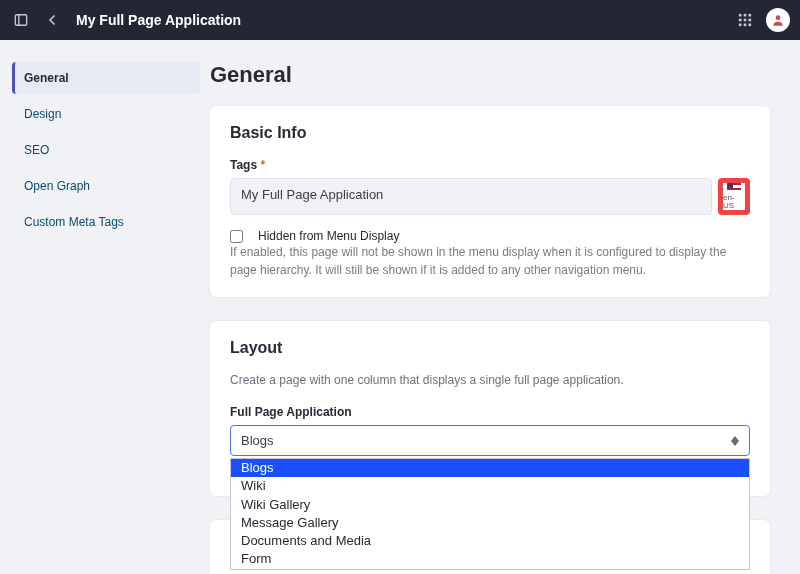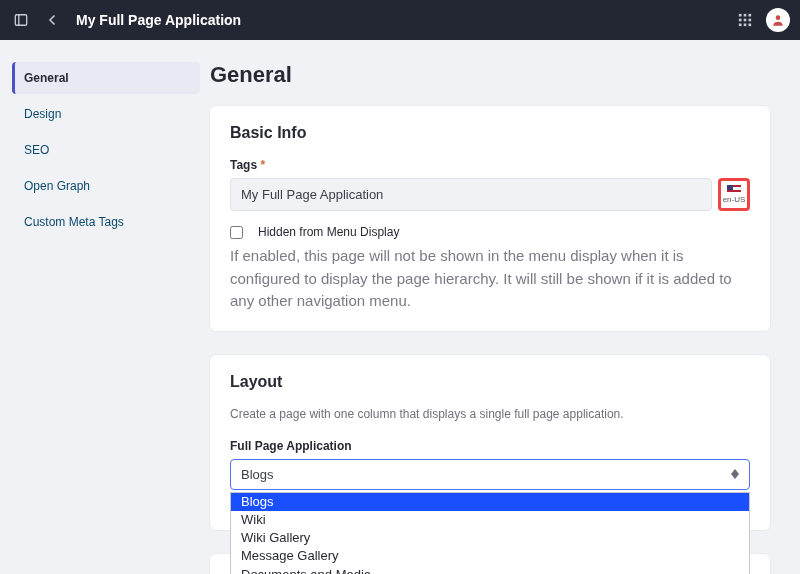--- a/index.html
+++ b/index.html
@@ -16,27 +16,27 @@
   .side-item { display: block; font-size: 12px; color: #0c4a6e; padding: 9px 12px; margin-bottom: 4px; border-radius: 4px; cursor: pointer; }
   .side-item.active { background: #e7e9f3; color: #282934; font-weight: 700; border-left: 3px solid #4a52c4; padding-left: 9px; }
   .main { flex: 1; padding: 22px 30px 0 10px; overflow: hidden; }
   h1.pagehead { font-size: 22px; font-weight: 700; margin-bottom: 18px; }
   .card { background: #fff; border-radius: 6px; padding: 18px 20px; margin-bottom: 24px; box-shadow: 0 0 0 1px rgba(0,0,0,0.03); }
   .card h2 { font-size: 16px; font-weight: 700; margin-bottom: 16px; }
   .label { font-size: 12px; font-weight: 700; margin-bottom: 6px; display: block; }
   .req { color: #d96540; }
   .row { display: flex; align-items: stretch; gap: 6px; }
   .input { flex: 1; background: #f1f2f5; border: 1px solid #e2e3ea; border-radius: 4px; padding: 8px 10px; font-size: 13px; color: #3c3d4a; }
-  .locale { width: 32px; background: #fff; border: 3px solid #ef4444; border-radius: 4px; display: flex; flex-direction: column; align-items: center; justify-content: center; font-size: 8px; color: #555; line-height: 1; }
+  .locale { width: 32px; background: #fff; border: 5px solid #ef4444; border-radius: 4px; display: flex; flex-direction: column; align-items: center; justify-content: center; font-size: 8px; color: #555; line-height: 1; }
   .flag { width: 14px; height: 9px; background: linear-gradient(180deg,#b22234 0 7%,#fff 7% 14%,#b22234 14% 21%,#fff 21% 28%,#b22234 28% 35%,#fff 35% 42%,#b22234 42% 49%,#fff 49% 56%,#b22234 56% 63%,#fff 63% 70%,#b22234 70% 77%,#fff 77% 84%,#b22234 84% 91%,#fff 91% 100%); position: relative; margin-bottom: 2px; }
   .flag::before { content: ""; position: absolute; left: 0; top: 0; width: 6px; height: 5px; background: #3c3b6e; }
   .checkline { margin-top: 14px; display: flex; align-items: center; gap: 15px; }
   .checkline input { width: 13px; height: 13px; }
   .checkline span { font-size: 12px; color: #282934; }
-  .help { font-size: 15px; color: #7a7b87; line-height: 1.5; margin-top: 6px; }
+  .help { font-size: 12px; color: #7a7b87; line-height: 1.5; }
   .desc { font-size: 12px; color: #6f707c; margin-bottom: 18px; }
   .selectwrap { position: relative; }
   .selectbox { width: 100%; background: #fff; border: 1.5px solid #4a72ff; border-radius: 4px; padding: 7px 10px; font-size: 13px; color: #3c3d4a; display: flex; align-items: center; justify-content: space-between; cursor: pointer; }
   .selectarrows { display: flex; flex-direction: column; line-height: 0; color: #6b6c78; }
   .dropdown { position: absolute; left: 0; right: 0; top: 100%; margin-top: 2px; background: #fff; border: 1px solid #c5c6ce; font-size: 13px; z-index: 10; max-height: 200px; overflow: hidden; }
   .dropdown .opt { padding: 1px 10px; cursor: pointer; color: #282934; line-height: 1.25; }
   .dropdown .opt.selected { background: #1a4fff; color: #fff; }
   
   .url-row { display: flex; align-items: stretch; gap: 6px; margin-top: -2px; }
   .url-input { flex: 1; background: #f1f2f5; border: 1px solid #e2e3ea; border-radius: 4px; padding: 7px 10px; font-size: 13px; color: #3c3d4a; display: flex; align-items: center; justify-content: space-between; }

